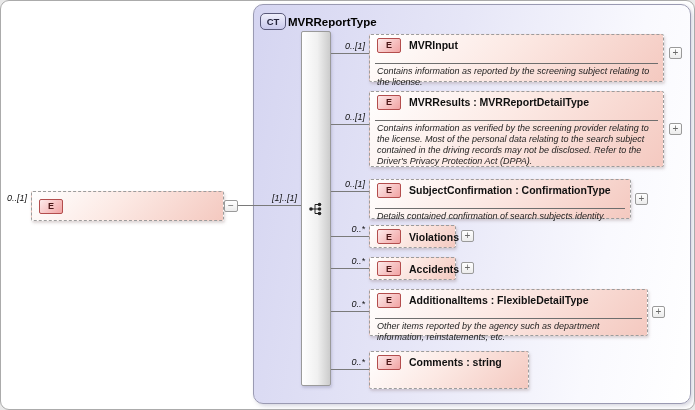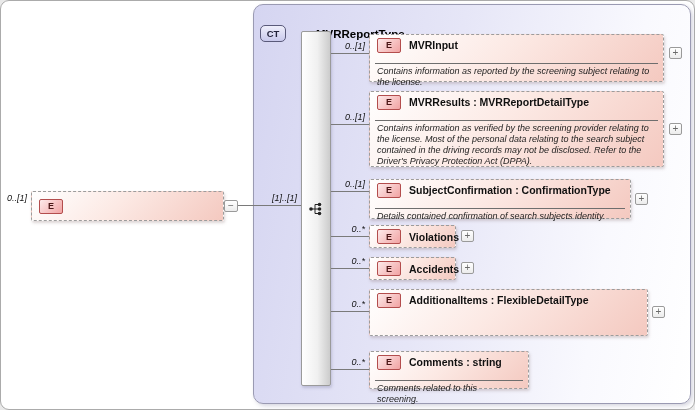--- a/index.html
+++ b/index.html
@@ -12,21 +12,21 @@
     overflow:hidden;
   }
   
   .ct-container{
     position:absolute; left:252px; top:3px; width:438px; height:400px;
     border:1px solid #9a9ab2; border-radius:10px;
     background:linear-gradient(100deg,#d5d5f1 0%,#e6e6f7 42%,#f9f9fe 78%,#ffffff 100%);
     box-shadow:2px 2px 4px rgba(90,90,130,.25);
     box-sizing:border-box;
   }
-  .ct-header{position:absolute; left:259px; top:24px; display:flex; align-items:center;gap:28px;}
+  .ct-header{position:absolute; left:259px; top:12px; display:flex; align-items:center;}
   .ct-badge{
     width:24px; height:15px; border:1px solid #5a5a7a; border-radius:5px;
     background:linear-gradient(180deg,#efeffb,#c9c9ec);
     color:#22223a; font-size:9.5px; font-weight:bold;
     display:flex; align-items:center; justify-content:center;
   }
   .ct-title{margin-left:2px; font-size:11.5px; font-weight:bold; color:#000;}
 
   
   .seq-bar{
@@ -169,24 +169,24 @@
       <span class="el-title">Accidents</span>
     </div>
   </div>
   <div class="toggle-btn" style="left:460px; top:261px;">+</div>
 
   <div class="el-box" style="left:368px; top:288px; width:279px; height:47px;">
     <div class="el-head">
       <span class="e-icon">E</span>
       <span class="el-title">AdditionalItems : FlexibleDetailType</span>
     </div>
+    <div class="el-annotation">Other items reported by the agency such as department information, reinstatements, etc.</div>
   </div>
   <div class="toggle-btn" style="left:651px; top:305px;">+</div>
 
   <div class="el-box" style="left:368px; top:350px; width:160px; height:38px;">
     <div class="el-head">
       <span class="e-icon">E</span>
       <span class="el-title">Comments : string</span>
     </div>
-    <div class="el-annotation">Comments related to this screening.</div>
   </div>
 
 </div>
 
 </body></html>

